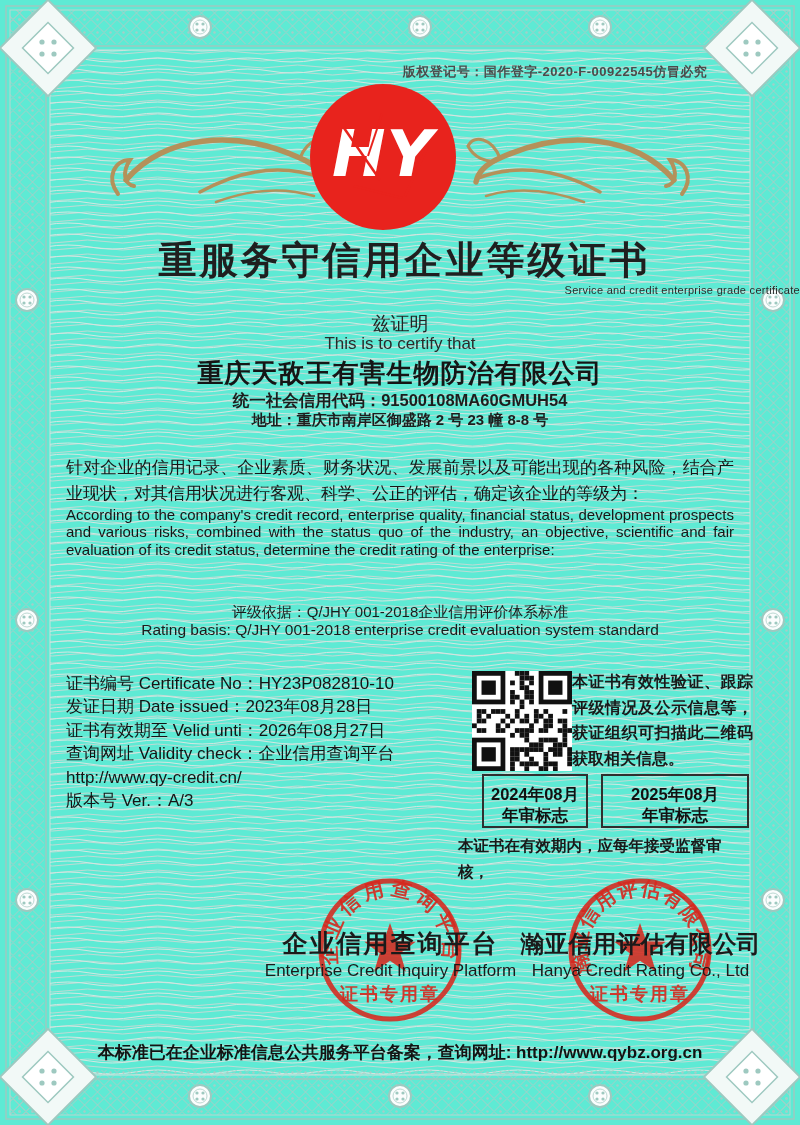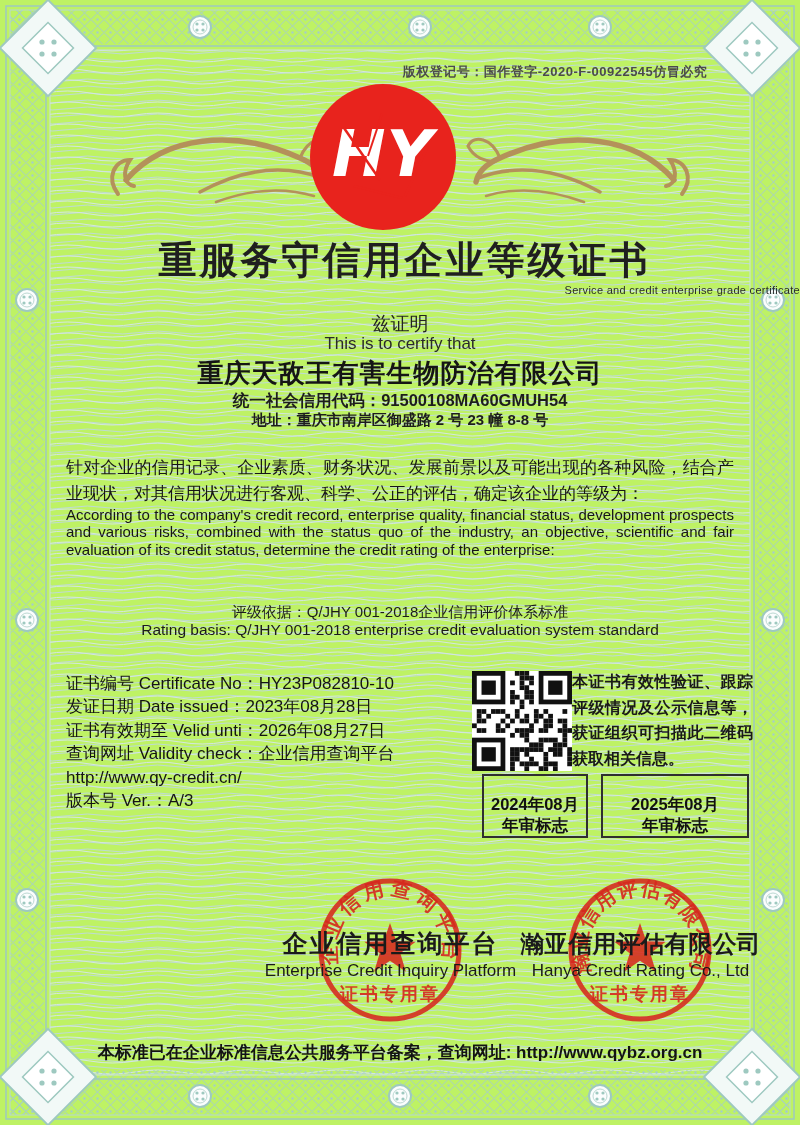--- a/index.html
+++ b/index.html
@@ -1,18 +1,18 @@
 <!DOCTYPE html>
 <html><head>
 <meta charset="utf-8">
 <style>
   html,body{margin:0;padding:0;background:#e9e9e9;}
   .certificate{
     position:relative;width:800px;height:1125px;margin:0 auto;
-    background:#bef264;overflow:hidden;
+    background:#5eead4;overflow:hidden;
     font-family:"Liberation Sans","DejaVu Sans",sans-serif;color:#1c1c1c;
   }
   .abs{position:absolute;}
   .ctr{left:0;right:0;text-align:center;}
   svg{display:block;}
   .layer{position:absolute;left:0;top:0;}
 
   .reg-line{top:63px;left:320px;width:470px;text-align:center;
     font-size:13px;font-weight:bold;color:#4b4b4b;letter-spacing:.5px;}
 
@@ -44,21 +44,21 @@
   .details{top:672px;left:66px;width:400px;}
   .d-row{font-size:17px;line-height:23.4px;color:#141414;white-space:nowrap;}
   .d-row .lab{color:#141414;}
   .d-row .val{color:#141414;}
 
   .qr-box{left:472px;top:671px;width:100px;height:100px;background:#fff;}
   .qr-note{left:572px;top:669px;width:181px;font-size:16px;line-height:25.5px;
     font-weight:bold;color:#191919;text-align:justify;}
 
   .mark-box{border:2px solid #2f2f2f;text-align:center;font-weight:bold;
-    font-size:16.5px;line-height:21px;padding-top:18px;height:42px;color:#111;}
+    font-size:16.5px;line-height:21px;padding-top:8px;height:42px;color:#111;}
   .mark-1{left:482px;top:774px;width:102px;}
   .mark-2{left:601px;top:774px;width:144px;}
 
   .supervision{left:458px;top:833px;width:287px;font-size:15.5px;line-height:26px;
     font-weight:bold;color:#191919;}
   .supervision .l2{text-align:right;}
 
   .seal{z-index:2;}
   .seal-left{left:305px;top:865px;}
   .seal-right{left:555px;top:865px;}
@@ -330,20 +330,21 @@
   <div class="abs mark-box mark-1">
     <div>2024年08月</div>
     <div>年审标志</div>
   </div>
   <div class="abs mark-box mark-2">
     <div>2025年08月</div>
     <div>年审标志</div>
   </div>
 
   <div class="abs supervision">
+    <div class="l1">本证书在有效期内，应每年接受监督审核，</div>
   </div>
 
   <svg class="abs seal seal-left" width="170" height="170" viewBox="-85 -85 170 170">
     <circle r="69" fill="none" stroke="#d6281e" stroke-width="5" opacity=".88"></circle>
     <polygon points="0,-27 6.3,-8.7 25.7,-8.3 10.3,3.3 15.9,21.8 0,10.8 -15.9,21.8 -10.3,3.3 -25.7,-8.3 -6.3,-8.7" fill="#d6281e" opacity=".88"></polygon>
     <path id="arcL" d="M -47 26 A 54 54 0 1 1 47 26" fill="none"></path>
     <text font-size="20" fill="#d6281e" font-weight="bold" letter-spacing="5" opacity=".9">
       <textPath href="#arcL" startOffset="50%" text-anchor="middle">企业信用查询平台</textPath>
     </text>
     <text y="50" text-anchor="middle" font-size="18" fill="#d6281e" font-weight="bold" letter-spacing="2" opacity=".9">证书专用章</text>

